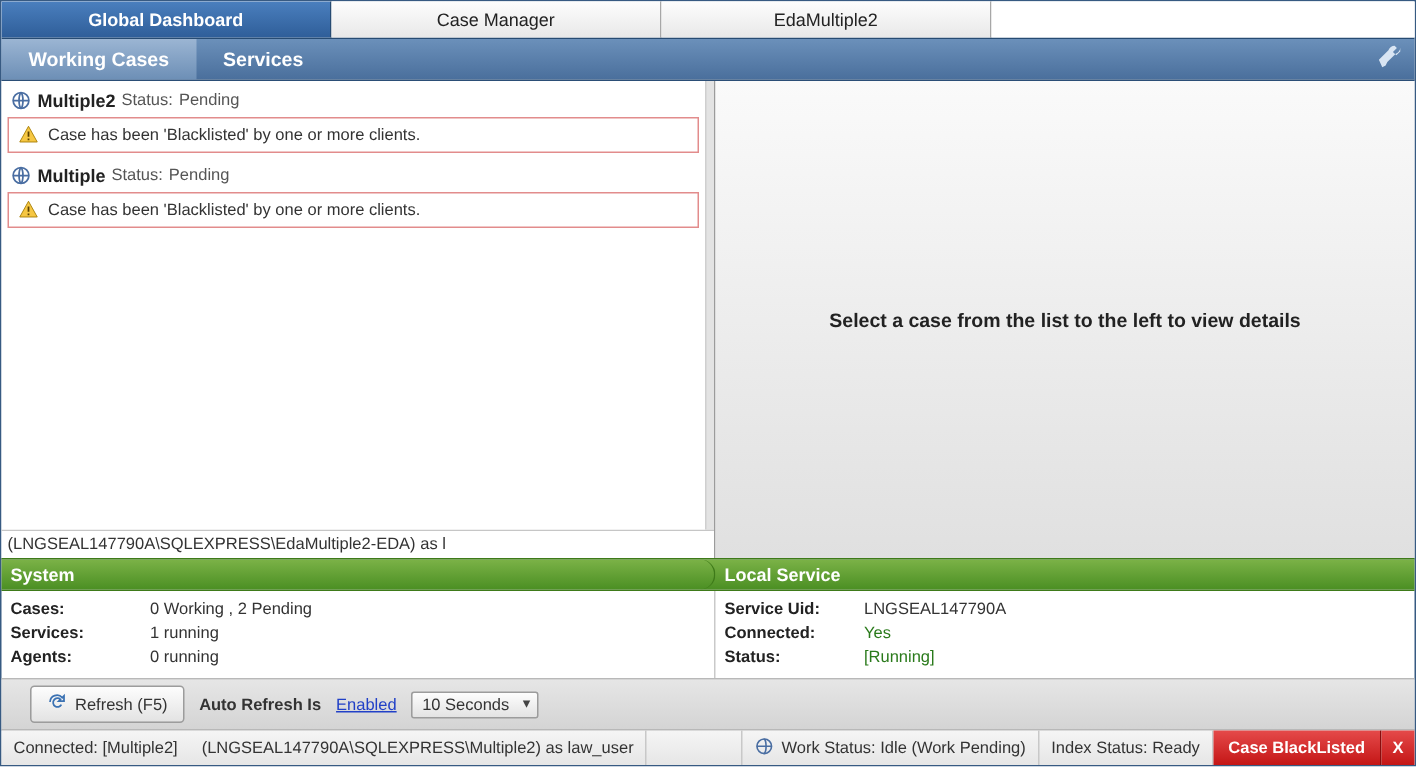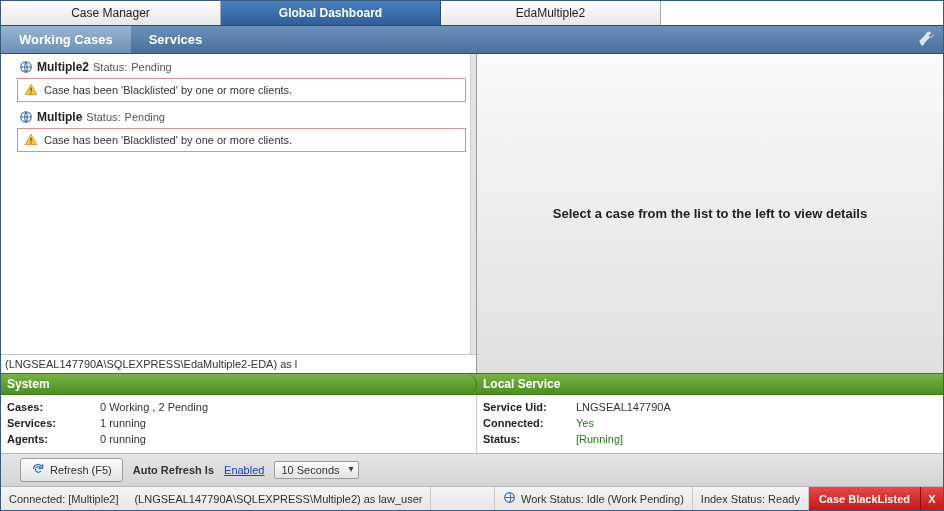--- a/index.html
+++ b/index.html
@@ -80,21 +80,21 @@
   }
   .left-pane {
     width: 476px;
     display: flex;
     flex-direction: column;
     border-right: 1px solid #9b9b9b;
   }
   .case-list {
     flex:1;
     overflow:auto;
-    padding: 4px 4px 0 16px;
+    padding: 4px 4px 0 4px;
     background: #fff;
     position: relative;
   }
   .case-block { margin-bottom: 6px; }
   .case-title-row {
     display: flex;
     align-items: center;
     gap: 4px;
     padding: 2px 2px 4px 2px;
     color: #333;
@@ -267,22 +267,22 @@
     justify-content:center;
     cursor:pointer;
   }
 </style>
 </head>
 <body>
 
 <div class="window">
 
   <div class="top-tabs">
+    <div class="top-tab active">Global Dashboard</div>
     <div class="top-tab">Case Manager</div>
-    <div class="top-tab active">Global Dashboard</div>
     <div class="top-tab">EdaMultiple2</div>
     <div class="top-tabs-rest"></div>
   </div>
 
   <div class="sub-bar">
     <div class="sub-tab active">Working Cases</div>
     <div class="sub-tab">Services</div>
     <div class="sub-bar-spacer"></div>
     <div class="wrench">
       <span>

